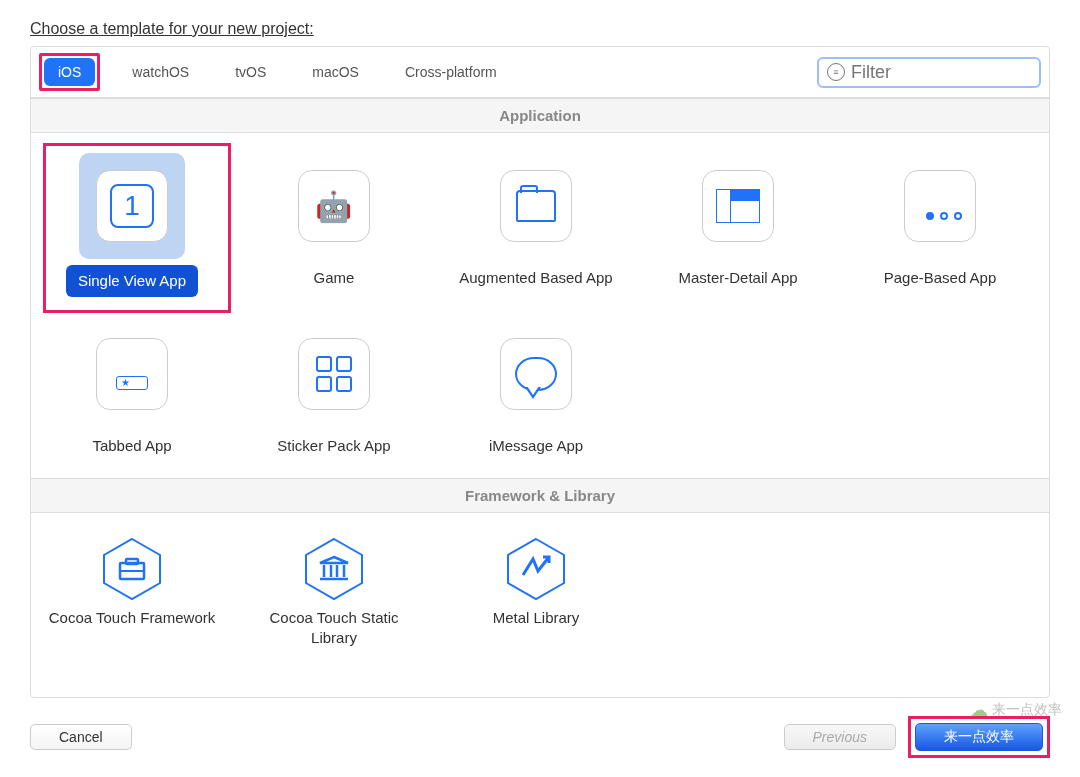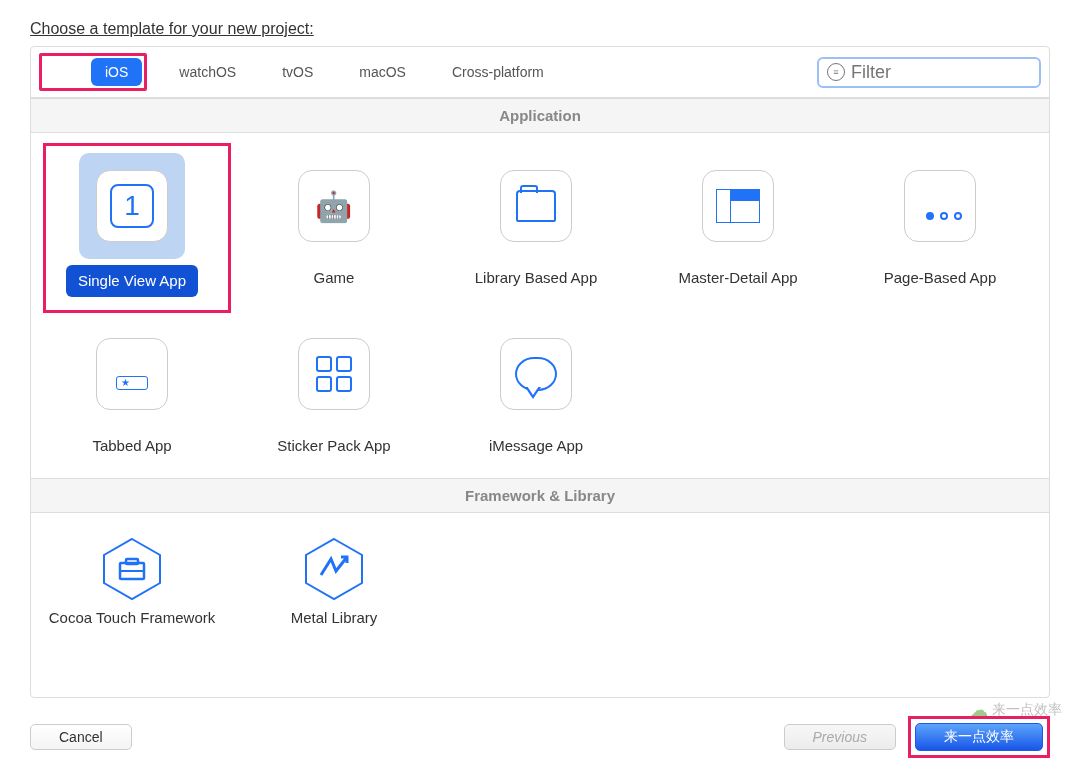--- a/index.html
+++ b/index.html
@@ -35,21 +35,20 @@
       padding: 6px 14px;
       border-radius: 4px;
       font-size: 14px;
       color: #555;
       cursor: pointer;
     }
     .tab.active {
       background: #2073f7;
       color: #fff;
       border-radius: 6px;
-      margin-left: 47px;
     }
     .tab-highlight-1 {
       border: 3px solid #e91e63;
       padding: 2px;
       border-radius: 2px;
       display: inline-flex;
     }
     .spacer { flex: 1; }
     .filter-wrap {
       display: flex;
@@ -268,21 +267,21 @@
       <div class="template-label">Game</div>
     </div>
 
 
     <div class="template-item">
       <div class="template-icon-area">
         <div class="template-icon">
             <div class="ic-doc"></div>
           </div>
       </div>
-      <div class="template-label">Library Based App</div>
+      <div class="template-label">Augmented Based App</div>
     </div>
 
     <div class="template-item">
       <div class="template-icon-area">
         <div class="template-icon">
             <div class="ic-md">
               <div class="ic-md-l"></div>
               <div class="ic-md-r">
                 <div class="ic-md-r1"></div>
               </div>
@@ -357,20 +356,34 @@
         <svg class="hex-svg" viewBox="0 0 72 72">
           <polygon points="36,6 64,22 64,50 36,66 8,50 8,22" fill="none" stroke="#2073f7" stroke-width="2"></polygon>
           <rect x="24" y="30" width="24" height="16" fill="none" stroke="#2073f7" stroke-width="2.5" rx="1"></rect>
           <rect x="30" y="26" width="12" height="5" fill="none" stroke="#2073f7" stroke-width="2.5" rx="1"></rect>
           <line x1="24" y1="38" x2="48" y2="38" stroke="#2073f7" stroke-width="2"></line>
         </svg>
       </div>
       <div class="template-label">Cocoa Touch Framework</div>
     </div>
 
+    <div class="template-item">
+      <div class="hex-icon">
+        <svg class="hex-svg" viewBox="0 0 72 72">
+          <polygon points="36,6 64,22 64,50 36,66 8,50 8,22" fill="none" stroke="#2073f7" stroke-width="2"></polygon>
+          <polygon points="36,24 50,30 22,30" fill="none" stroke="#2073f7" stroke-width="2.5"></polygon>
+          <line x1="26" y1="32" x2="26" y2="44" stroke="#2073f7" stroke-width="2.5"></line>
+          <line x1="33" y1="32" x2="33" y2="44" stroke="#2073f7" stroke-width="2.5"></line>
+          <line x1="39" y1="32" x2="39" y2="44" stroke="#2073f7" stroke-width="2.5"></line>
+          <line x1="46" y1="32" x2="46" y2="44" stroke="#2073f7" stroke-width="2.5"></line>
+          <line x1="22" y1="46" x2="50" y2="46" stroke="#2073f7" stroke-width="2.5"></line>
+        </svg>
+      </div>
+      <div class="template-label">Cocoa Touch Static Library</div>
+    </div>
 
     <div class="template-item">
       <div class="hex-icon">
         <svg class="hex-svg" viewBox="0 0 72 72">
           <polygon points="36,6 64,22 64,50 36,66 8,50 8,22" fill="none" stroke="#2073f7" stroke-width="2"></polygon>
           <polyline points="23,42 33,26 38,38 49,24" fill="none" stroke="#2073f7" stroke-width="3"></polyline>
           <polyline points="43,24 49,24 49,30" fill="none" stroke="#2073f7" stroke-width="3"></polyline>
         </svg>
       </div>
       <div class="template-label">Metal Library</div>

